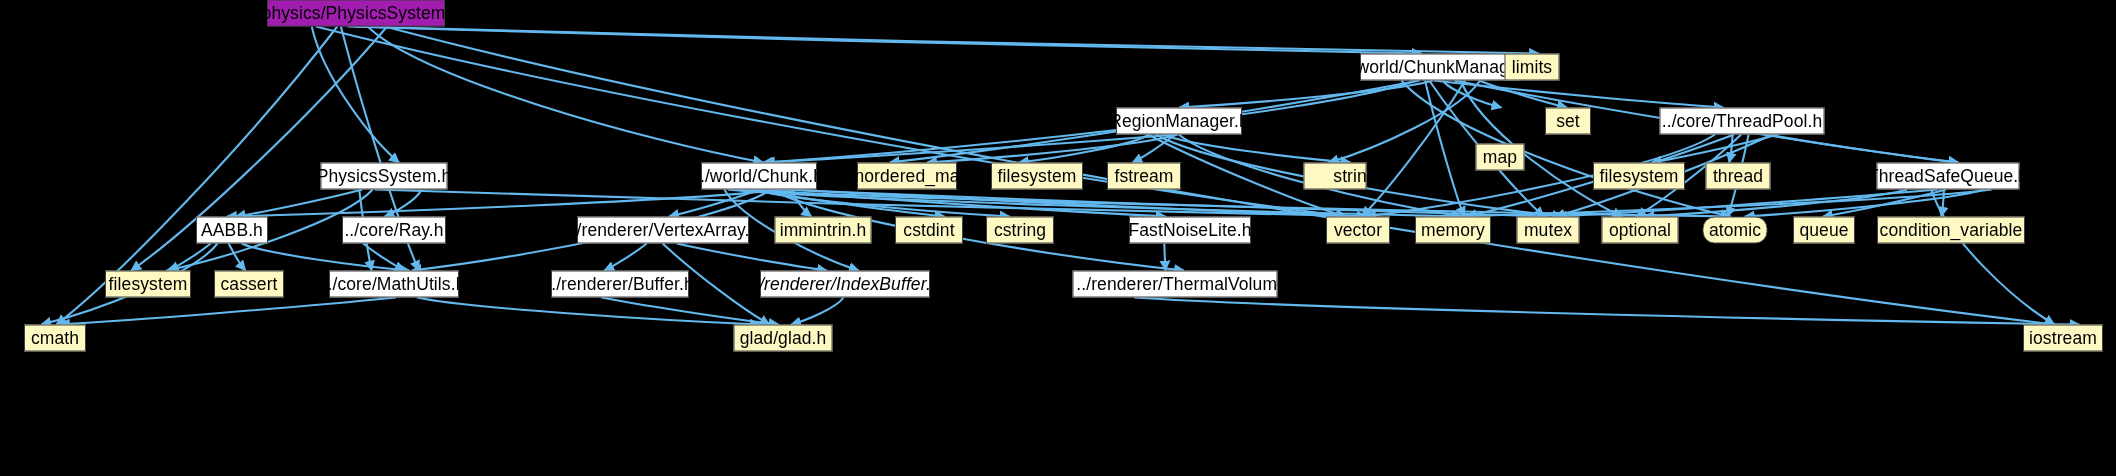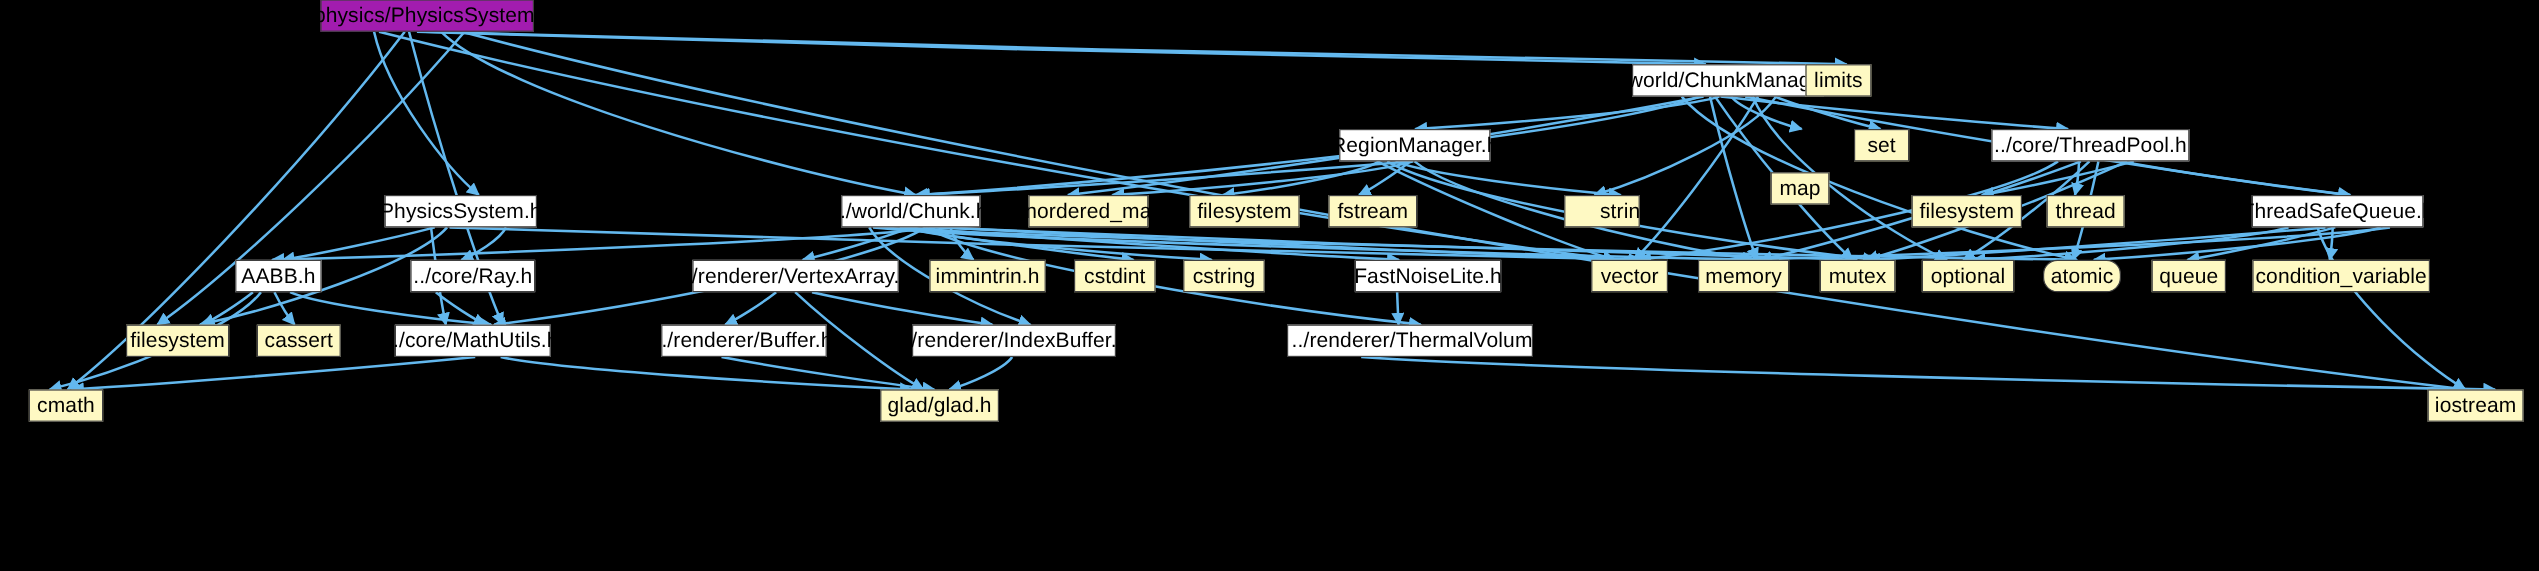--- a/index.html
+++ b/index.html
@@ -241,21 +241,21 @@
       </div>
       <div class="node system" style="left: 249px; top: 284px; width: 70px;">
         <span class="node-label">cassert</span>
       </div>
       <div class="node local" style="left: 394px; top: 284px; width: 130px;">
         <span class="node-label">../core/MathUtils.h</span>
       </div>
       <div class="node local" style="left: 620px; top: 284px; width: 138px;">
         <span class="node-label">../renderer/Buffer.h</span>
       </div>
-      <div class="node local" style="left: 845px; top: 284px; width: 170px;">
+      <div class="node local" style="left: 845px; top: 284px; width: 170px; font-style: italic;">
         <span class="node-label">../renderer/IndexBuffer.h</span>
       </div>
       <div class="node local" style="left: 1175px; top: 284px; width: 205px; padding-left: 28px;">
         <span class="node-label">../renderer/ThermalVolume.h</span>
       </div>
       <div class="node system" style="left: 55px; top: 338px; width: 62px;">
         <span class="node-label">cmath</span>
       </div>
       <div class="node system" style="left: 783px; top: 338px; width: 99px;">
         <span class="node-label">glad/glad.h</span>

